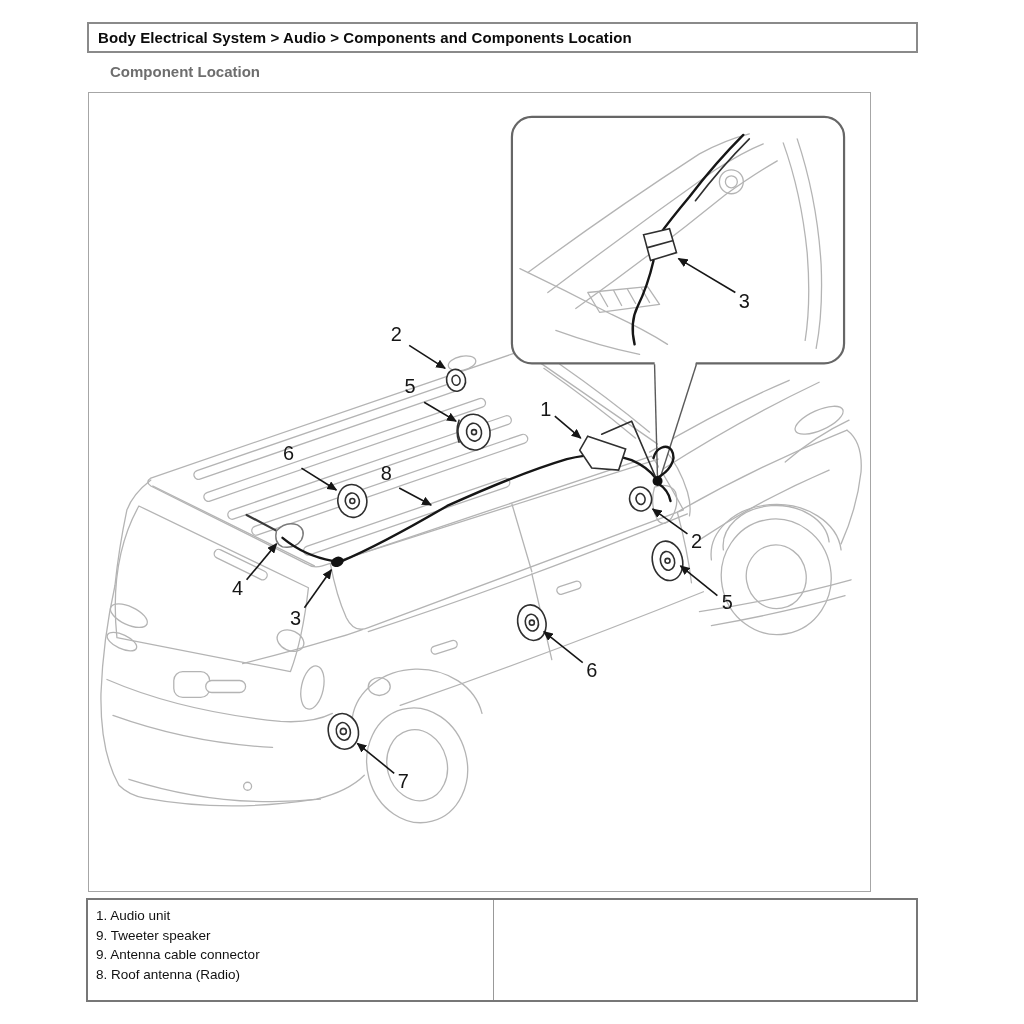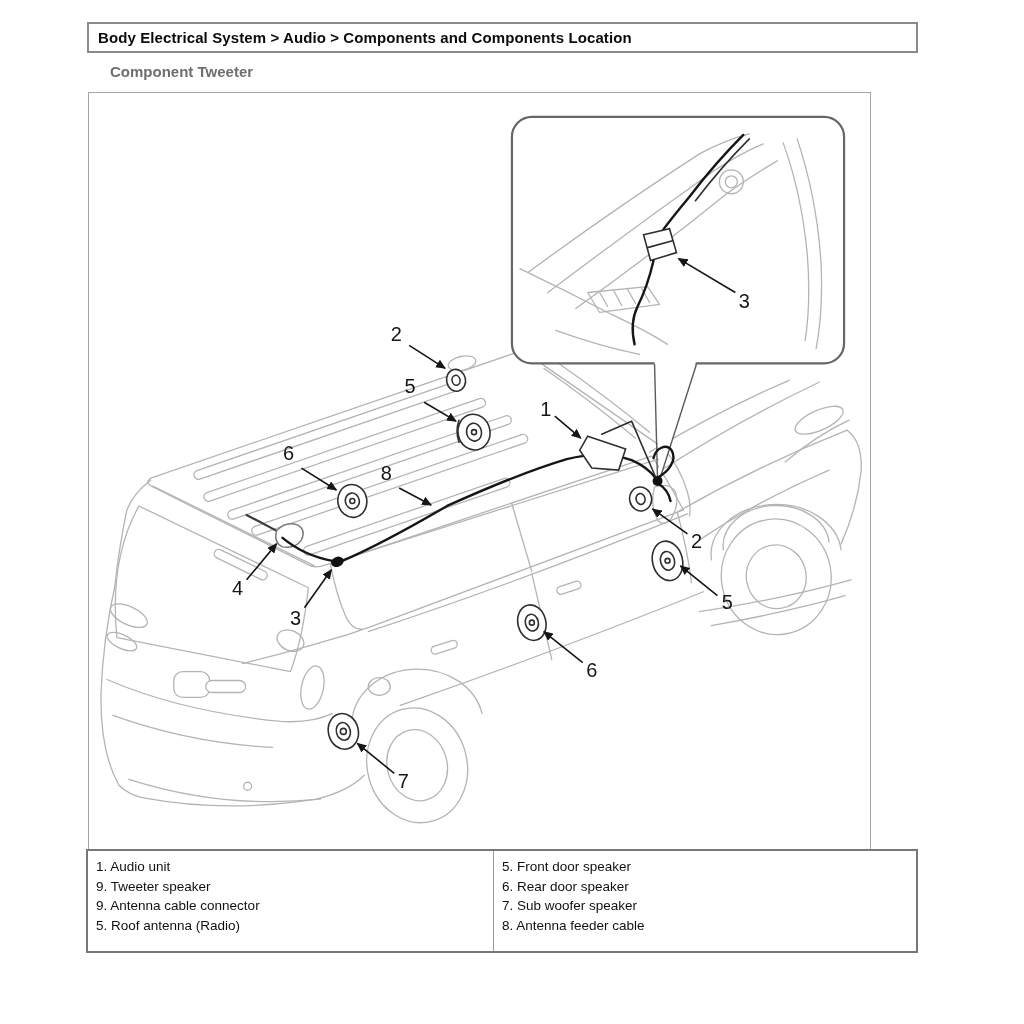--- a/index.html
+++ b/index.html
@@ -7,21 +7,21 @@
   .page{position:relative;width:1024px;height:1024px;background:#fff;overflow:hidden;}
   .breadcrumb-box{position:absolute;left:87px;top:22px;width:831px;height:31px;
     border:2px solid #8a8a8a;box-sizing:border-box;display:flex;align-items:center;
     padding-left:9px;background:#fff;}
   .breadcrumb-box span{font-size:15px;font-weight:bold;color:#0b0b0b;letter-spacing:0.1px;}
   .section-title{position:absolute;left:110px;top:63px;font-size:15px;font-weight:bold;
     color:#6e6e6e;margin:0;}
   .figure-box{position:absolute;left:88px;top:92px;width:783px;height:800px;
     border:1.5px solid #a6a6a6;box-sizing:border-box;background:#fff;}
   .figure-box svg{display:block;width:100%;height:100%;}
-  .legend{position:absolute;left:86px;top:849px;width:832px;height:104px;
+  .legend{position:absolute;left:86px;top:898px;width:832px;height:104px;
     border:2px solid #777;box-sizing:border-box;display:flex;background:#fff;}
   .legend .col{padding:6px 8px;box-sizing:border-box;}
   .legend .col.left{width:406px;border-right:1px solid #999;}
   .legend .col.right{flex:1;}
   .legend .item{font-size:13.5px;color:#111;line-height:19.5px;white-space:nowrap;}
 
   
   .cl{stroke:#b4b4b4;fill:none;stroke-width:1.3;stroke-linecap:round;stroke-linejoin:round;}
   .clf{stroke:#b4b4b4;fill:#fff;stroke-width:1.3;stroke-linejoin:round;}
   .cd{stroke:#2f2f2f;fill:#fff;stroke-width:1.6;}
@@ -34,21 +34,21 @@
 </style>
 </head>
 <body>
 
 <div class="page">
 
   <div class="breadcrumb-box">
     <span>Body Electrical System &gt; Audio &gt; Components and Components Location</span>
   </div>
 
-  <h2 class="section-title">Component Tweeter</h2>
+  <h2 class="section-title">Component Location</h2>
 
   <div class="figure-box">
     <svg viewBox="88 92 783 800">
       <defs>
         <marker id="ah" markerWidth="11" markerHeight="9" refX="9" refY="4.5" orient="auto" markerUnits="userSpaceOnUse">
           <path d="M0,0 L10,4.5 L0,9 Z" fill="#161616"></path>
         </marker>
       </defs>
 
       <g>
@@ -263,23 +263,17 @@
         </g>
       </g>
     </svg>
   </div>
 
   <div class="legend">
     <div class="col left">
       <div class="item">1. Audio unit</div>
       <div class="item">9. Tweeter speaker</div>
       <div class="item">9. Antenna cable connector</div>
-      <div class="item">5. Roof antenna (Radio)</div>
-    </div>
-    <div class="col right">
-      <div class="item">5. Front door speaker</div>
-      <div class="item">6. Rear door speaker</div>
-      <div class="item">7. Sub woofer speaker</div>
-      <div class="item">8. Antenna feeder cable</div>
+      <div class="item">8. Roof antenna (Radio)</div>
     </div>
   </div>
 
 </div>
 
 </body></html>

